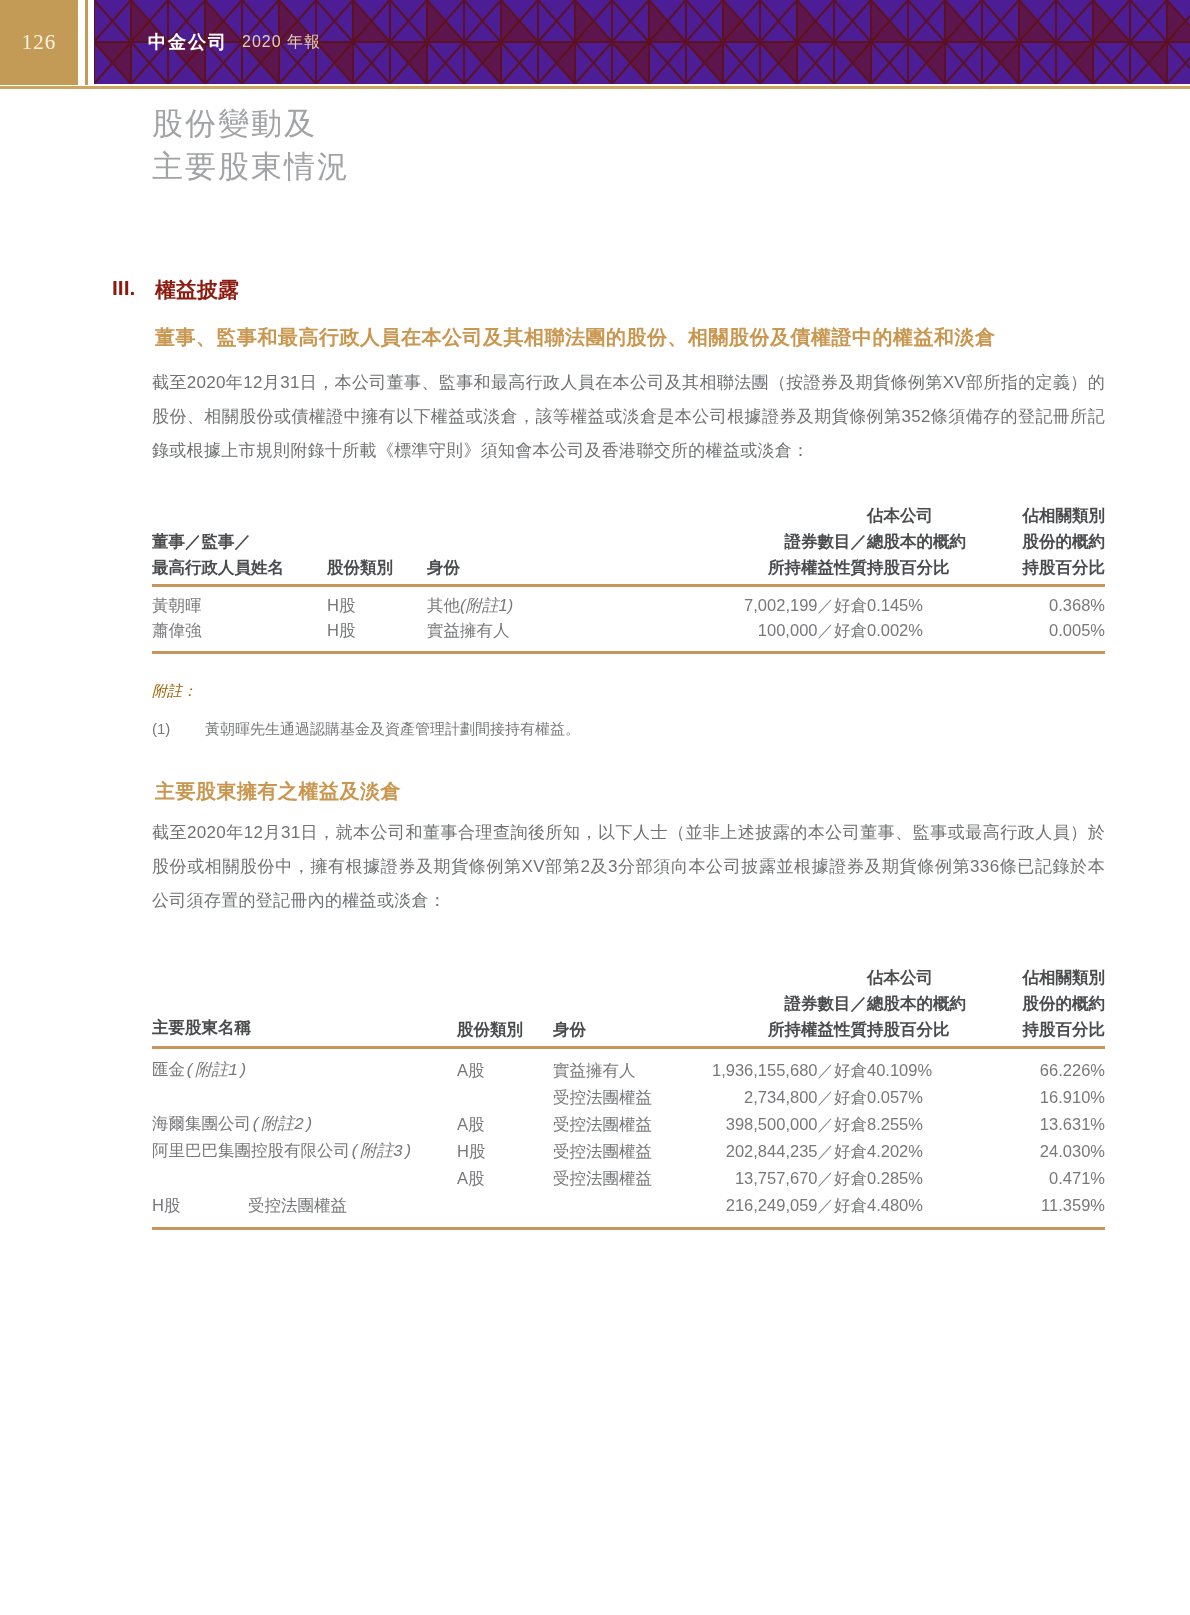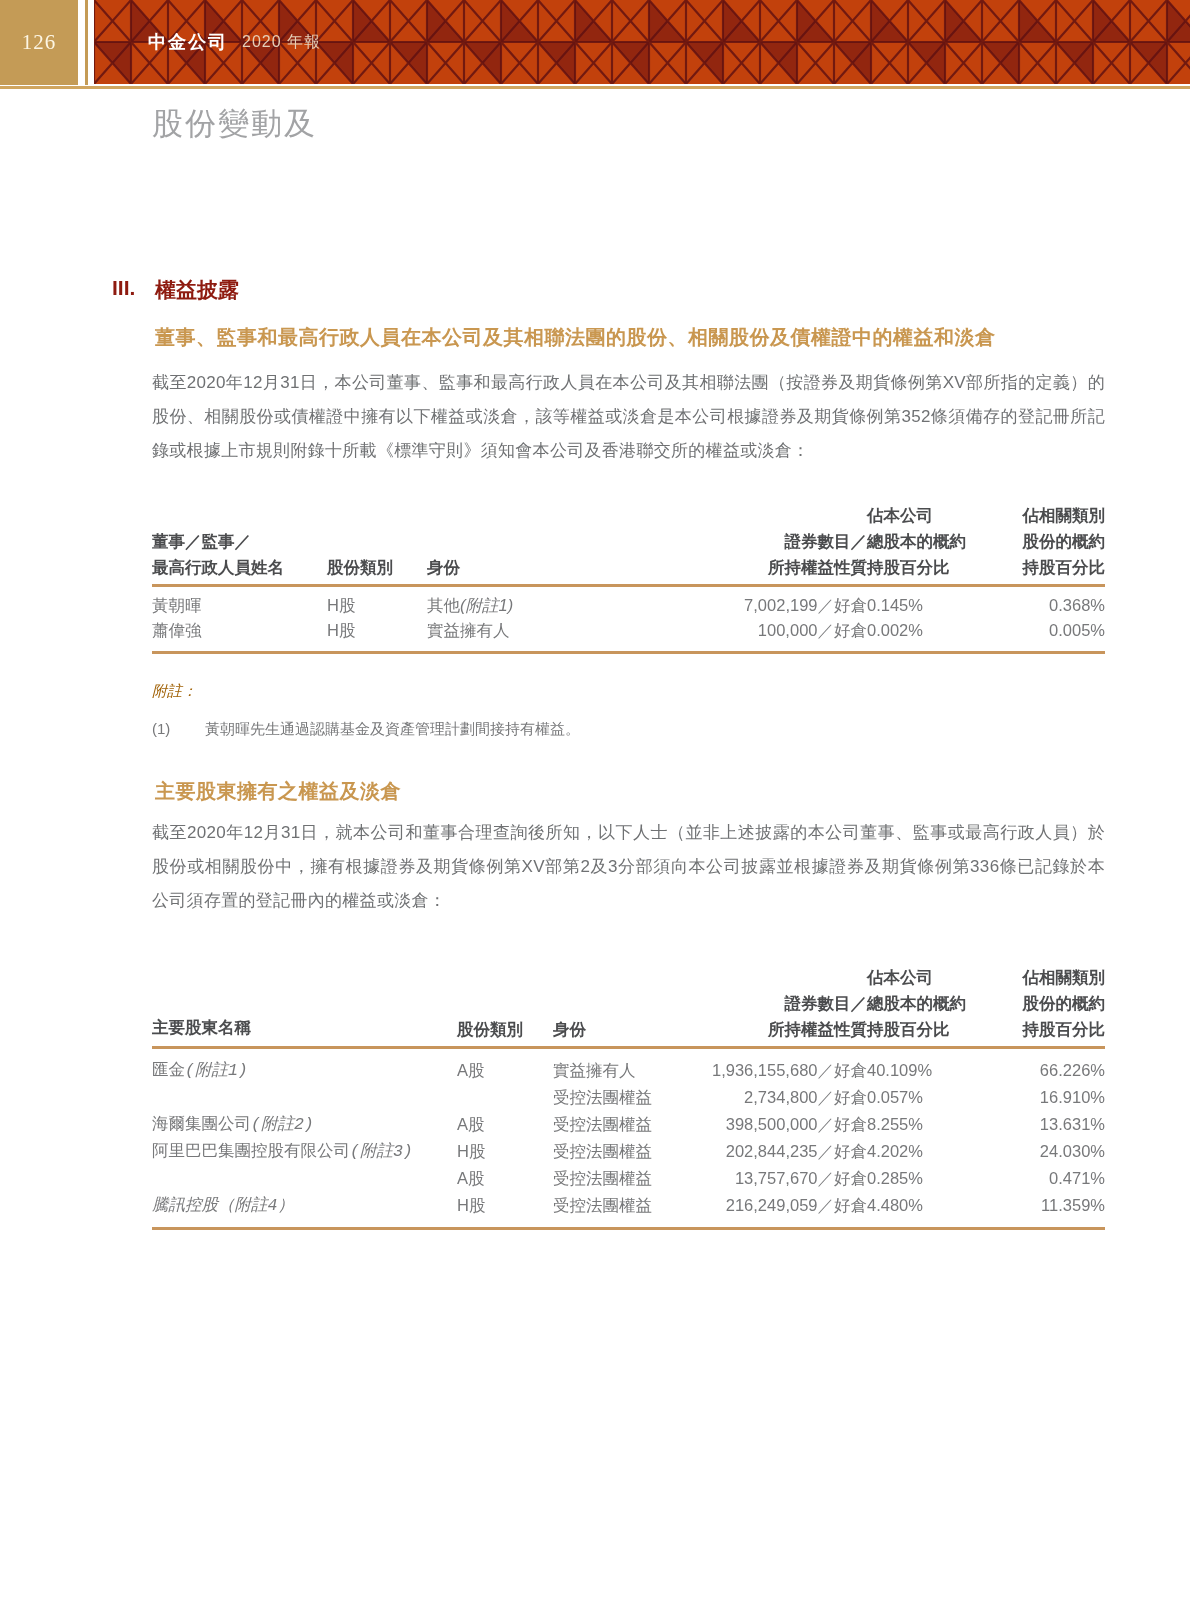--- a/index.html
+++ b/index.html
@@ -10,21 +10,21 @@
   .abs { position:absolute; }
 
   
   .pagenum-block {
     left:0; top:0; width:78px; height:85px; background:#C49B56;
     display:flex; align-items:center; justify-content:center;
     color:#FDF6E4; font-family:"Liberation Serif", serif; font-size:21px; letter-spacing:1px;
   }
   .v-gold { left:85px; top:0; width:3px; height:85px; background:#C49B56; }
   .banner {
-    left:94px; top:0; right:0; height:84px; background:#c2410c; overflow:hidden;
+    left:94px; top:0; right:0; height:84px; background:#4c1d95; overflow:hidden;
   }
   .banner svg { position:absolute; left:0; top:0; }
   .banner-text {
     position:absolute; left:54px; top:0; height:84px; display:flex; align-items:center; gap:14px;
   }
   .brand { color:#FFFFFF; font-size:18px; font-weight:bold; letter-spacing:2px; }
   .report-year { color:#E5CFB8; font-size:16px; letter-spacing:1px; }
   .h-gold { left:0; top:86px; width:100%; height:3px; background:#D0A55F; }
 
   
@@ -101,20 +101,21 @@
     </svg>
     <div class="banner-text">
       <span class="brand">中金公司</span>
       <span class="report-year">2020 年報</span>
     </div>
   </div>
   <div class="abs h-gold"></div>
 
   <div class="abs doc-title">
     <div>股份變動及</div>
+    <div>主要股東情況</div>
   </div>
 
   <div class="abs section-line">
     <span class="section-numeral">III.</span>
     <span>權益披露</span>
   </div>
 
   <div class="abs gold-heading gh1">董事、監事和最高行政人員在本公司及其相聯法團的股份、相關股份及債權證中的權益和淡倉</div>
   <div class="abs para p1">截至2020年12月31日，本公司董事、監事和最高行政人員在本公司及其相聯法團（按證券及期貨條例第XV部所指的定義）的股份、相關股份或債權證中擁有以下權益或淡倉，該等權益或淡倉是本公司根據證券及期貨條例第352條須備存的登記冊所記錄或根據上市規則附錄十所載《標準守則》須知會本公司及香港聯交所的權益或淡倉：</div>
 
@@ -244,21 +245,20 @@
       <div class="t-row">
         <div class="cell w1"><span></span><span class="it"></span></div>
         <div class="cell w2">A股</div>
         <div class="cell w3">受控法團權益</div>
         <div class="cell w4">13,757,670／好倉</div>
         <div class="cell w5">0.285%</div>
         <div class="cell w6">0.471%</div>
       </div>
 
       <div class="t-row">
-        <div class="cell w1"><span class="it">騰訊控股</span><span class="it">（附註4）</span></div>
         <div class="cell w2">H股</div>
         <div class="cell w3">受控法團權益</div>
         <div class="cell w4">216,249,059／好倉</div>
         <div class="cell w5">4.480%</div>
         <div class="cell w6">11.359%</div>
       </div>
 
     </div>
     <div class="rule"></div>
   </div>

